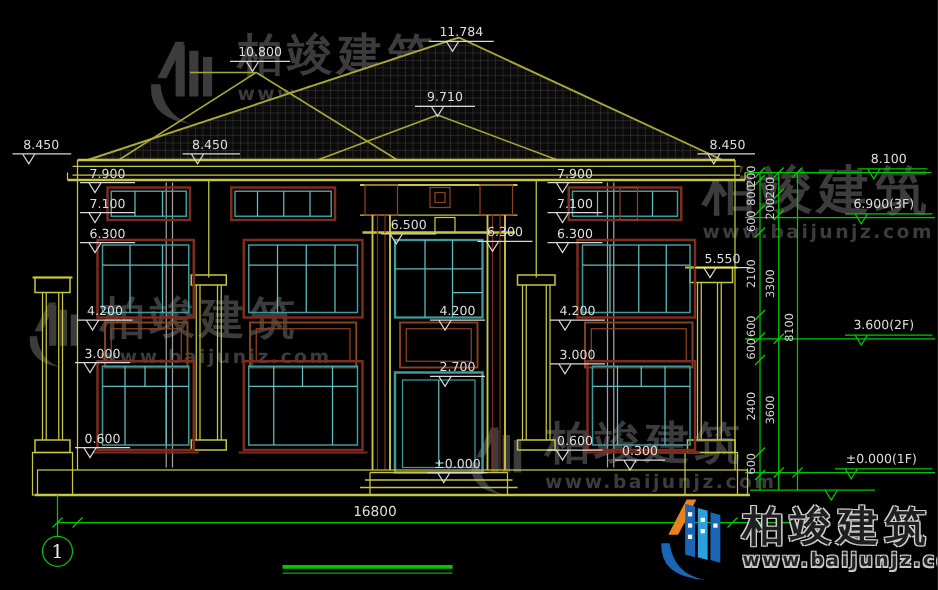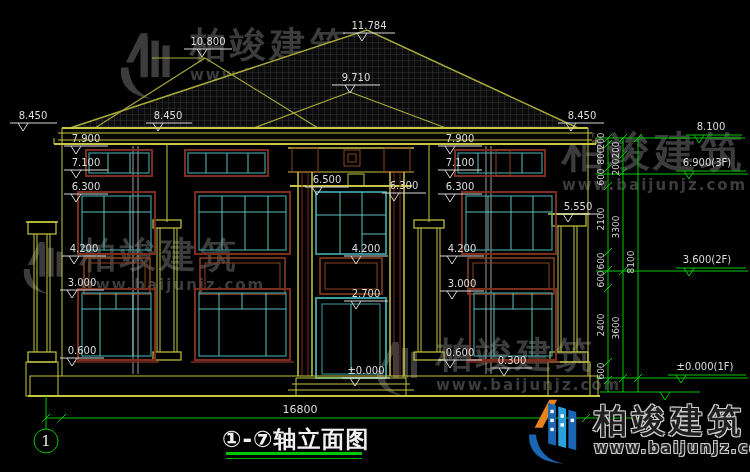--- a/index.html
+++ b/index.html
@@ -413,21 +413,20 @@
   <path class="mg" d="M58,422 l8,-8 M582,422 l8,-8 M42,422 l8,-8 M638,422 l8,-8"></path>
   <text class="t" x="300" y="413" style="font-size:11px">16800</text>
 </g>
 <g>
   <path class="mg" d="M46,396 V429"></path>
   <circle cx="46" cy="441" r="12" class="mg" stroke-width="1.5"></circle>
   <text x="46" y="446" style="font-family:'DejaVu Serif',serif;font-size:15px;fill:#e8e8e8;text-anchor:middle">1</text>
 </g>
 </svg>
 
-<div id="title">①-⑦轴立面图</div>
 <div class="uline1"></div>
 <div class="uline2"></div>
 
 <div id="logo">
   <svg width="64" height="72" viewBox="0 0 54 64">
     <polygon points="8,30 21,5 28,5 15,30" fill="#e8821e"></polygon>
     <polygon points="20,8 27,10 27,46 20,44" fill="#1b66b4"></polygon>
     <polygon points="29,11 36,13 36,48 29,46" fill="#2aa0dc"></polygon>
     <polygon points="38,14 45,16 45,50 38,48" fill="#1b66b4"></polygon>
     <rect x="22" y="14" width="3" height="3" fill="#fff"></rect>

